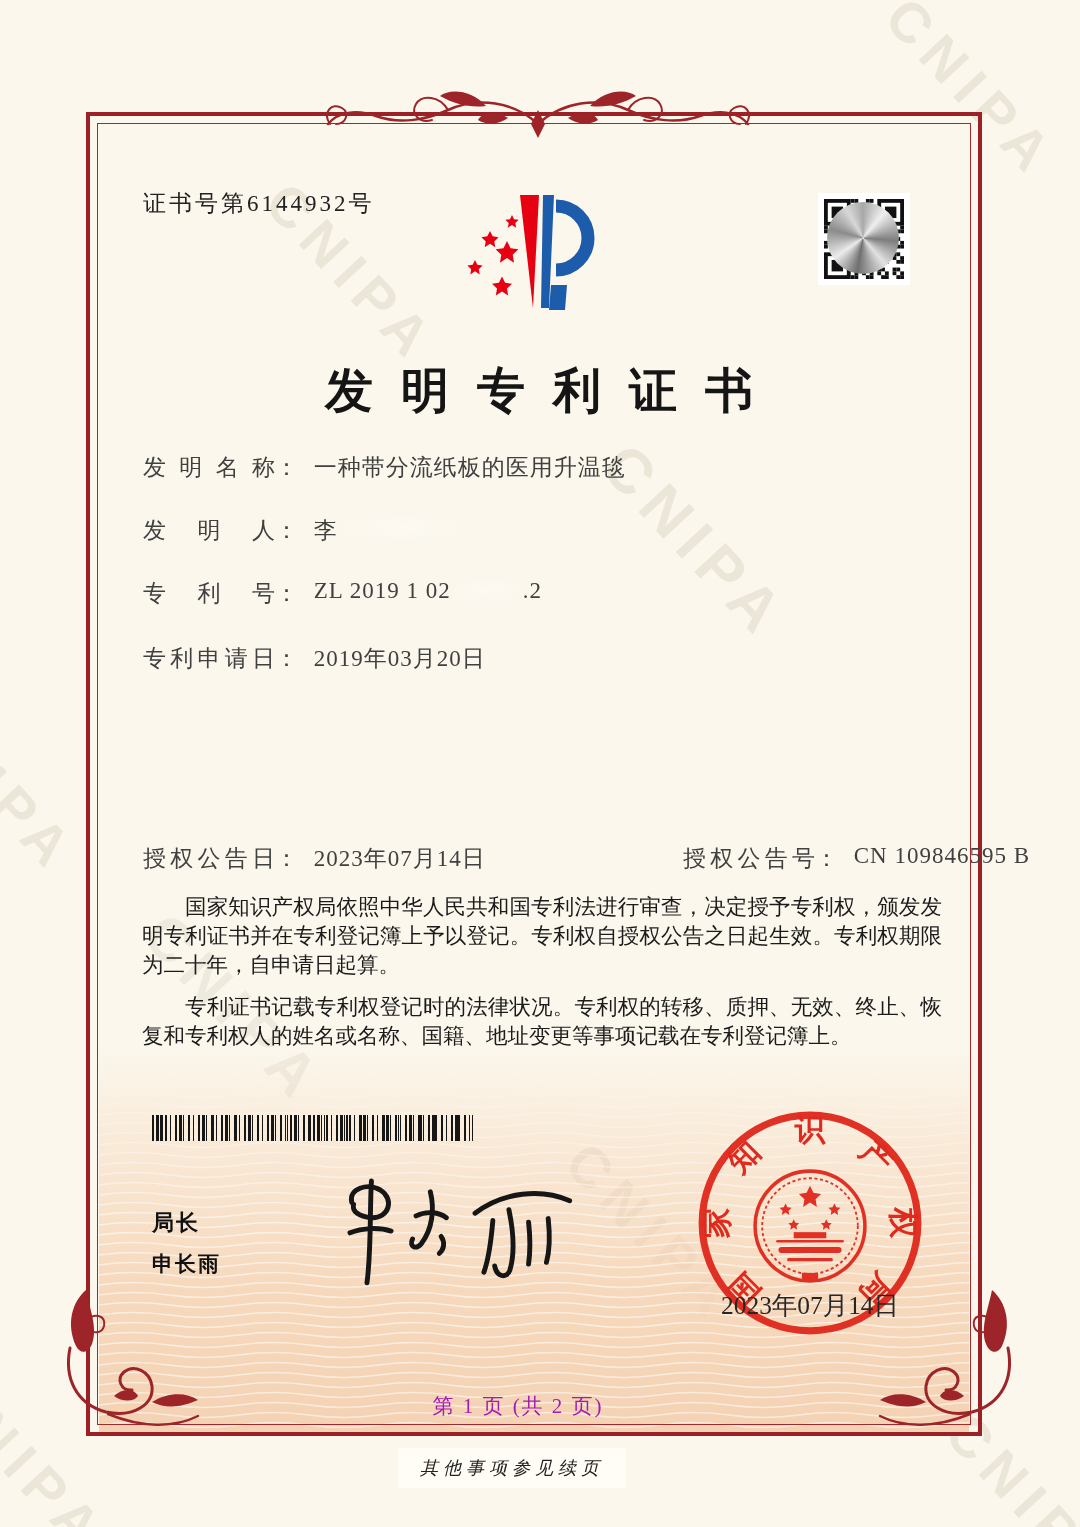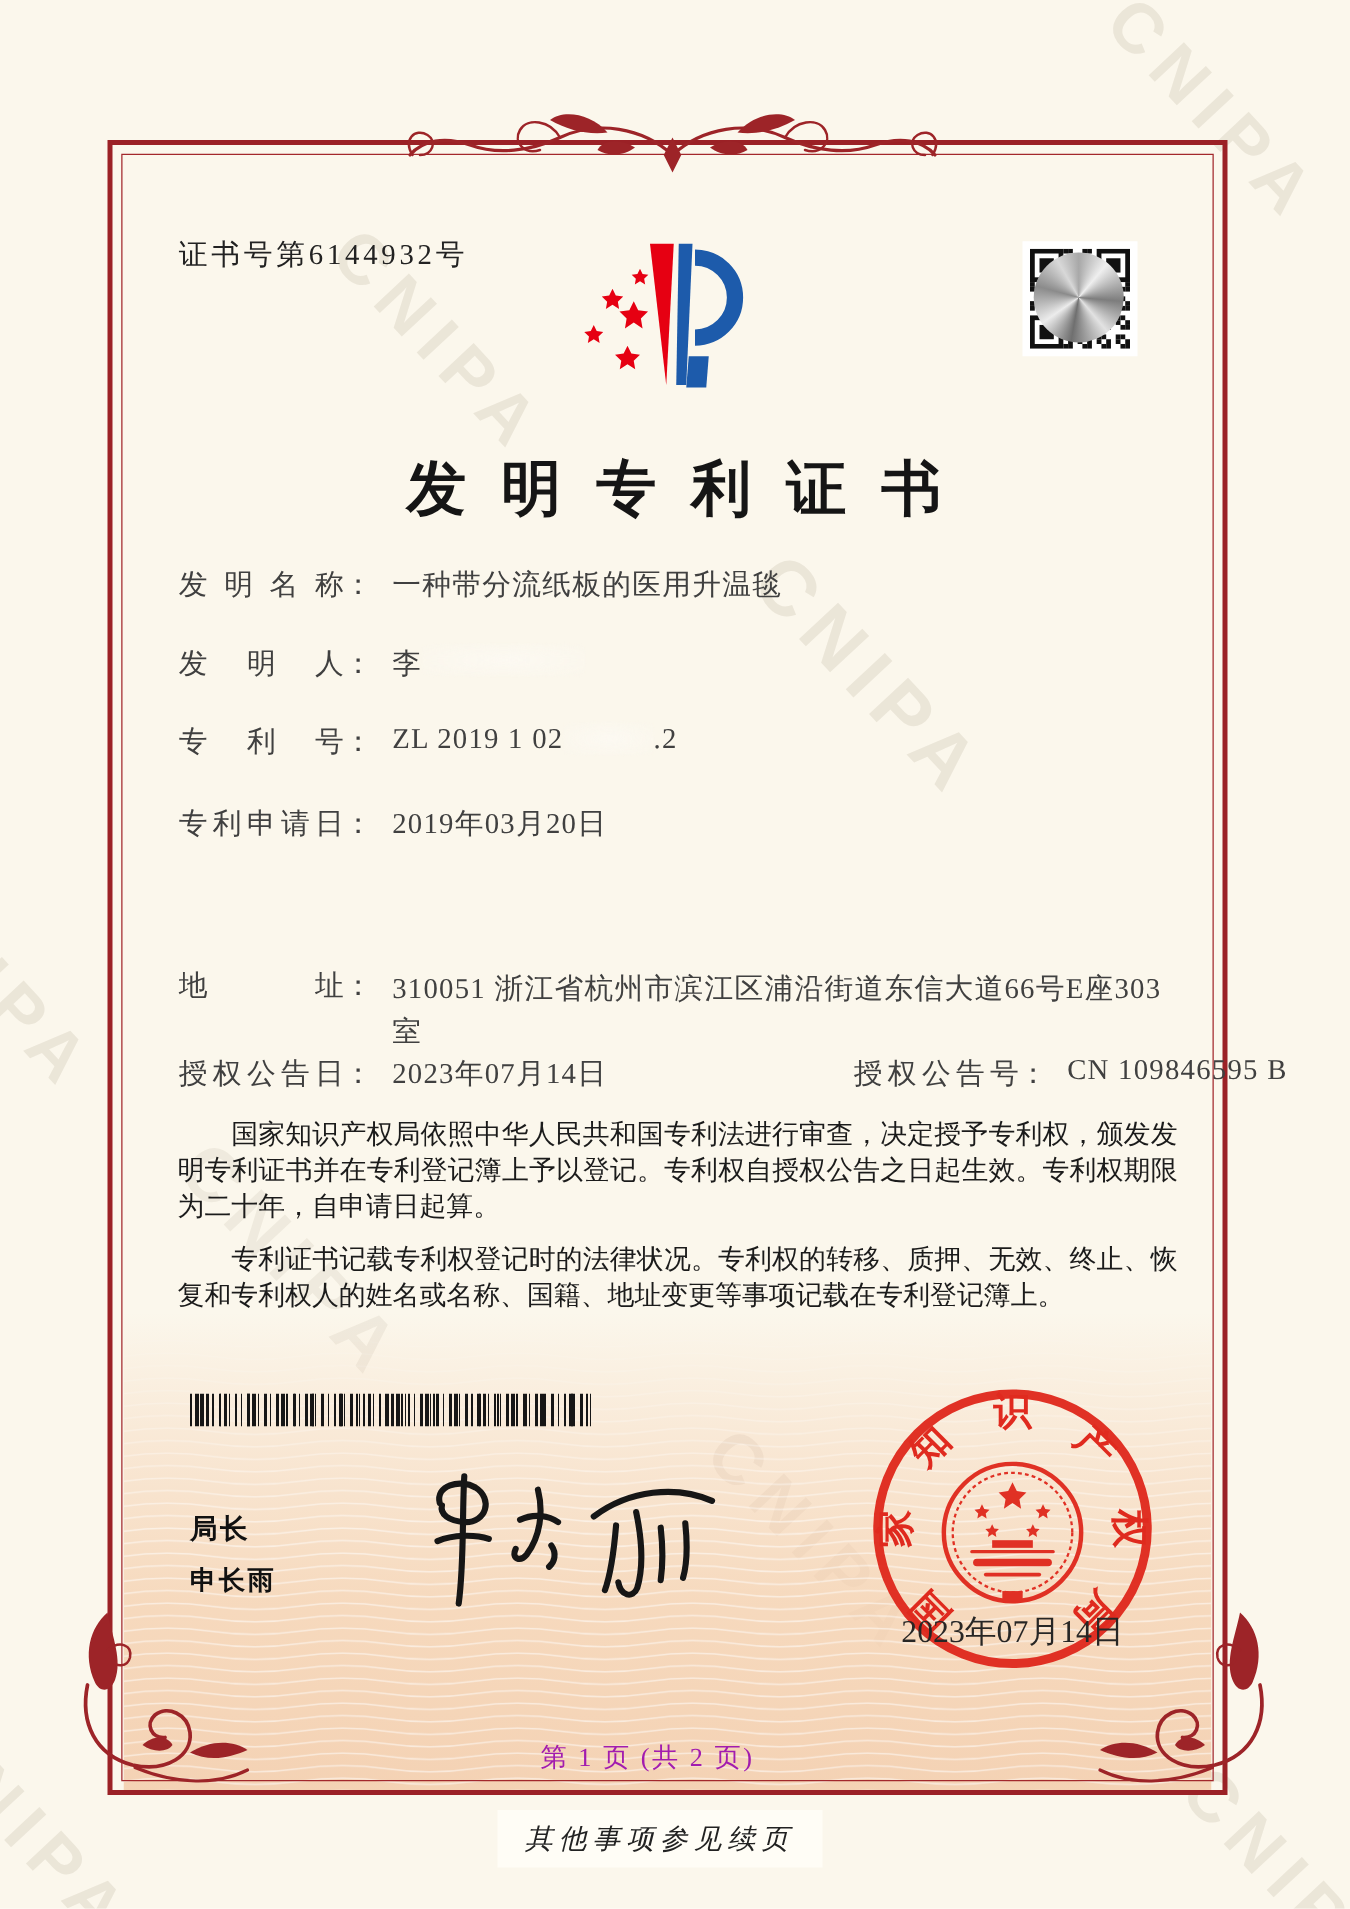--- a/index.html
+++ b/index.html
@@ -73,21 +73,21 @@
   .signature{position:absolute;left:315px;top:1165px;}
 
   
   .seal{position:absolute;left:693px;top:1106px;opacity:.96;}
   .seal text{font-family:"Liberation Serif","DejaVu Serif",serif;}
 
   
   .page-num{position:absolute;left:88px;top:1392px;width:860px;text-align:center;
       font-size:21px;color:#a21caf;letter-spacing:2px;}
   .footer-note{position:absolute;left:398px;top:1448px;background:#fffdf6;padding:8px 22px;
-      font-size:22px;color:#222;letter-spacing:5px;font-style:italic;}
+      font-size:18px;color:#222;letter-spacing:5px;font-style:italic;}
 </style>
 </head>
 <body>
 
 <div class="page">
 
   <svg width="0" height="0" style="position:absolute" aria-hidden="true">
     <defs>
       <polygon id="star5" points="0,-10 2.939,-4.045 9.511,-3.09 4.755,1.545 5.878,8.09 0,4.2 -5.878,8.09 -4.755,1.545 -9.511,-3.09 -2.939,-4.045"></polygon>
       <g id="corner-fl" stroke="#9d2428" fill="none" stroke-width="3" stroke-linecap="round">
@@ -298,24 +298,20 @@
     <span class="fvalue">李</span><span class="redact-blob" style="width:130px;"></span>
   </div>
   <div class="field-row" style="top:578px">
     <span class="flabel">专利号</span><span class="fcolon">：</span>
     <span class="fvalue">ZL 2019 1 02</span><span class="redact-blob" style="width:72px;"></span><span class="fvalue">.2</span>
   </div>
   <div class="field-row" style="top:643px">
     <span class="flabel">专利申请日</span><span class="fcolon">：</span>
     <span class="fvalue">2019年03月20日</span>
   </div>
-  <div class="field-row" style="top:773px">
-    <span class="flabel">地址</span><span class="fcolon">：</span>
-    <span class="fvalue wrap">310051 浙江省杭州市滨江区浦沿街道东信大道66号E座303室</span>
-  </div>
   <div class="field-row" style="top:843px">
     <span class="flabel">授权公告日</span><span class="fcolon">：</span>
     <span class="fvalue">2023年07月14日</span>
     <span class="grp2">
       <span class="flabel">授权公告号</span><span class="fcolon">：</span>
       <span class="fvalue">CN 109846595 B</span>
     </span>
   </div>
 
   <div class="paras">

